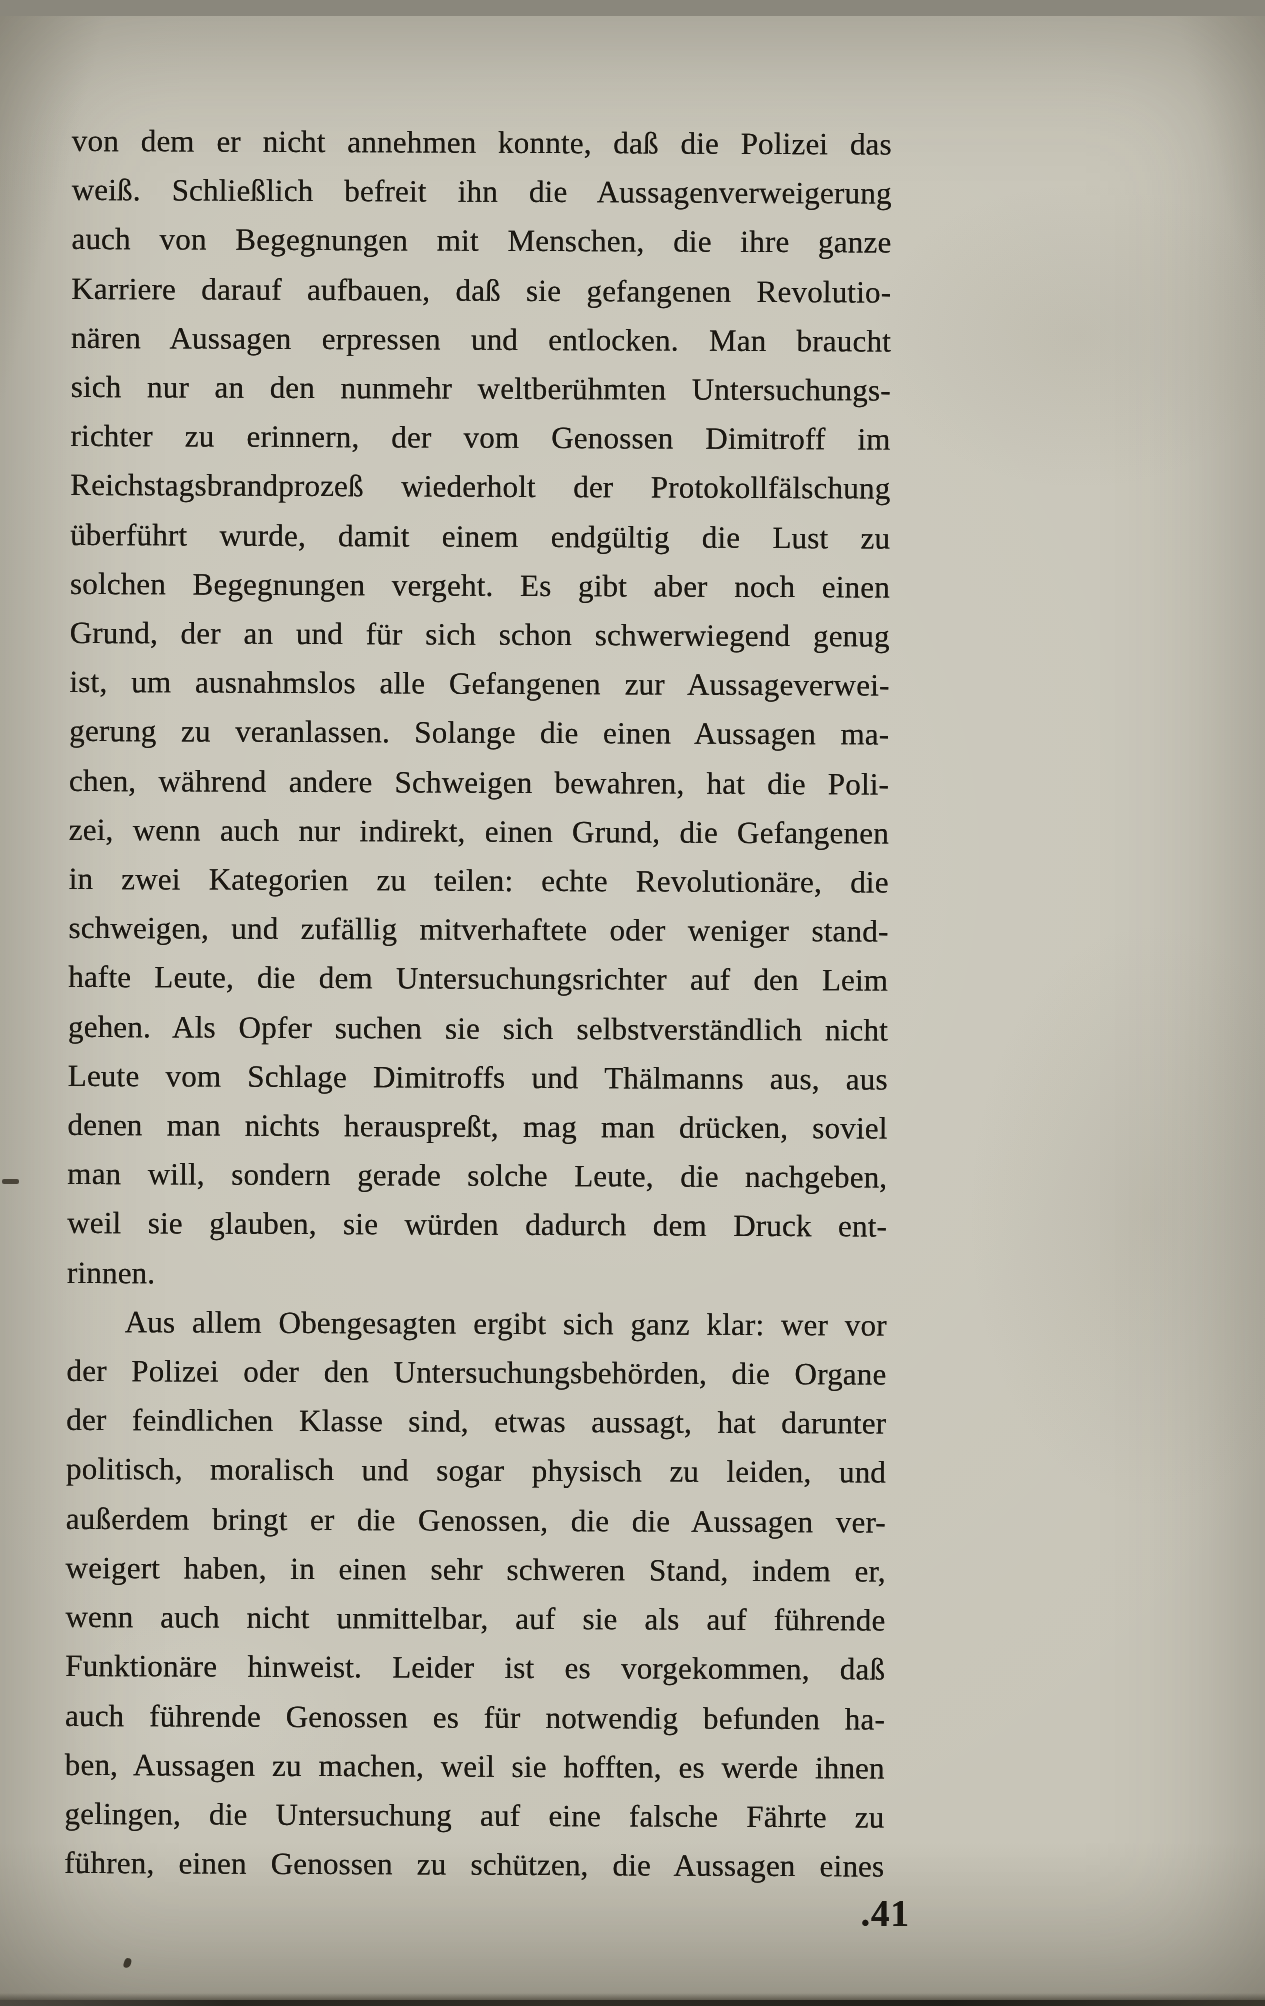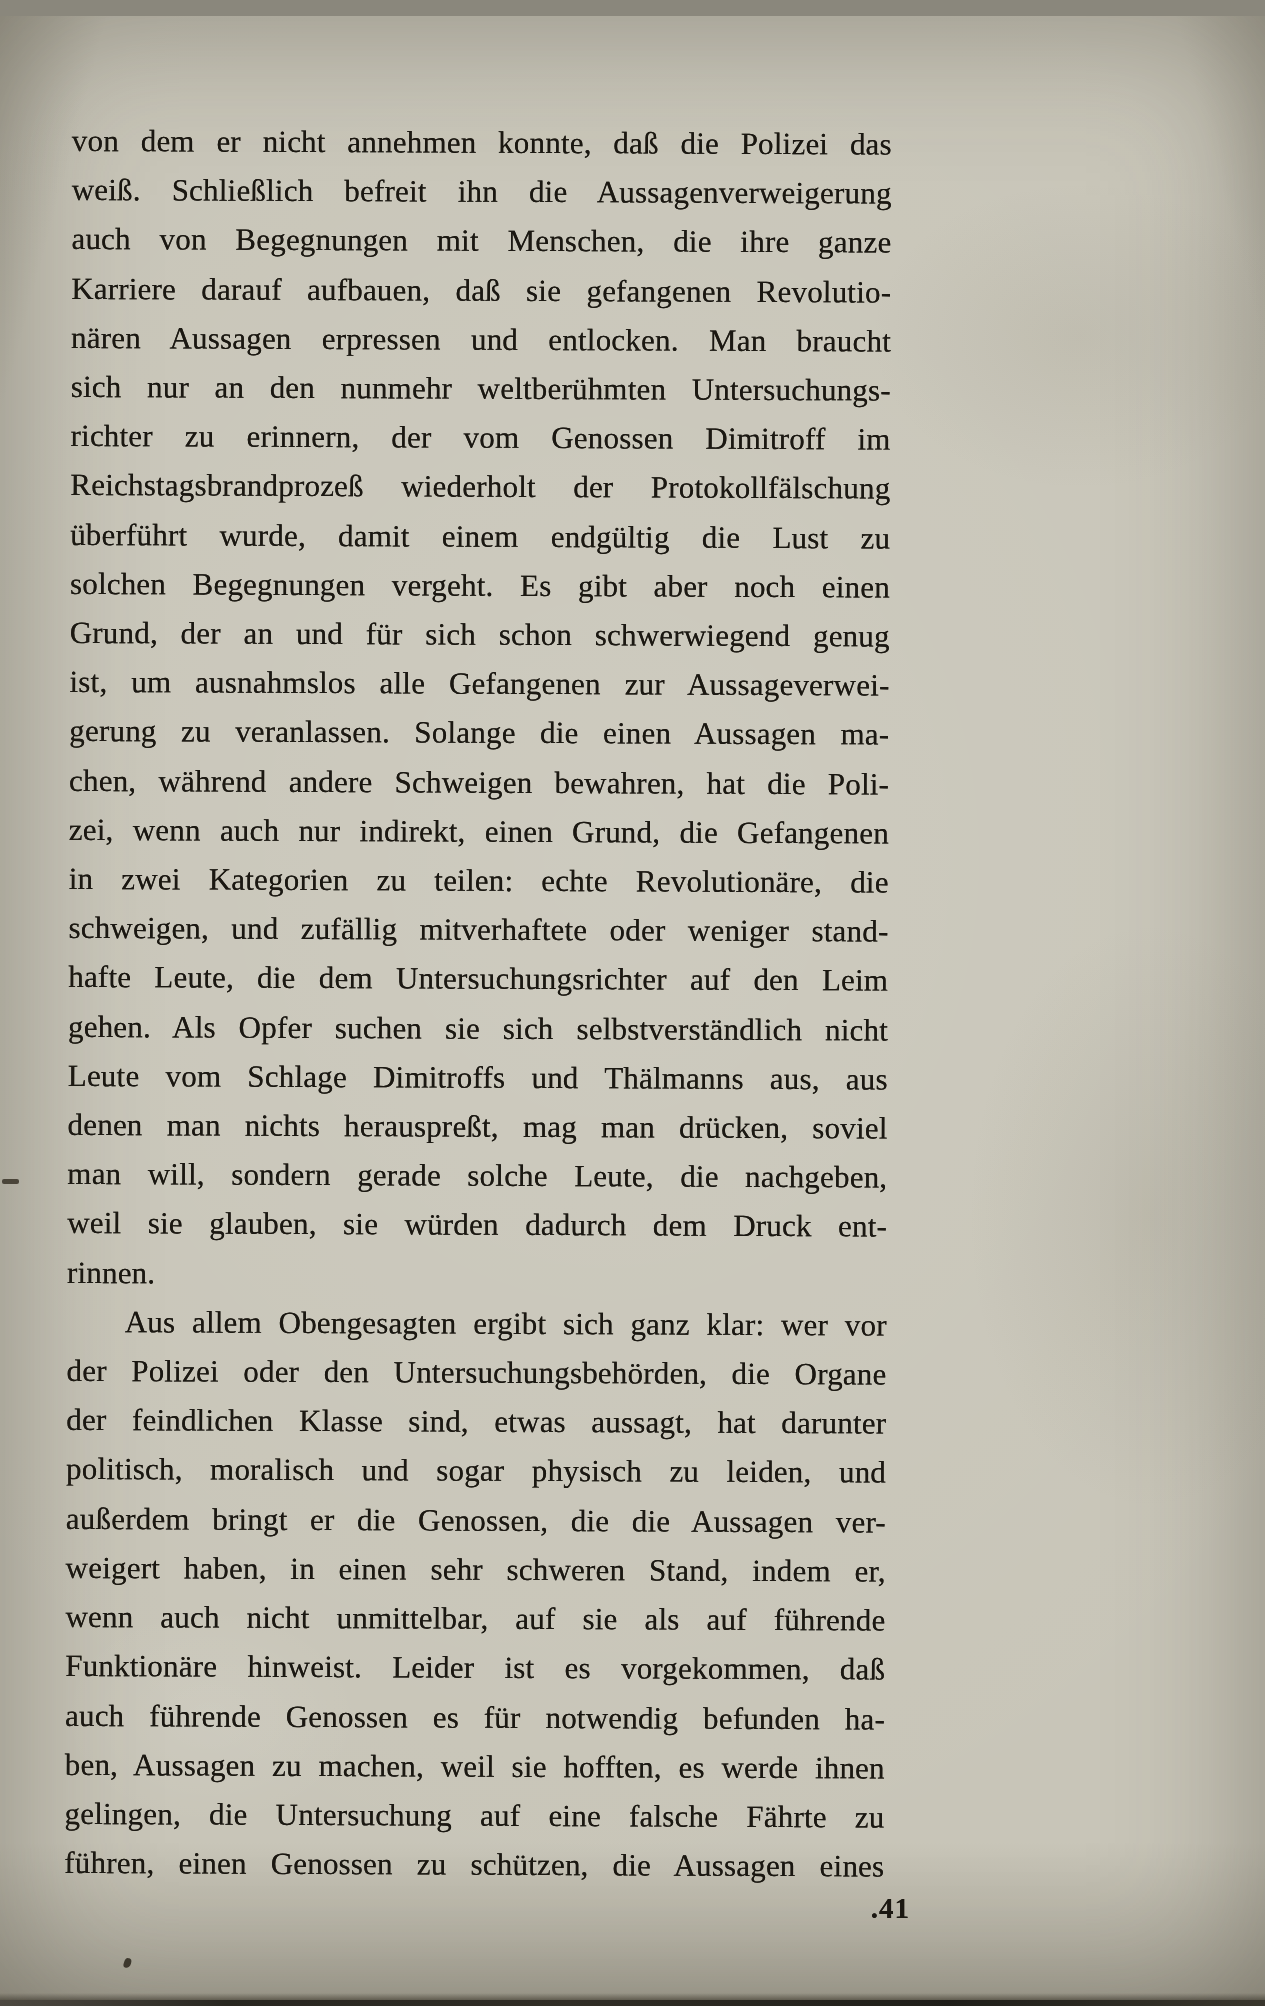--- a/index.html
+++ b/index.html
@@ -51,21 +51,21 @@
     white-space: normal;
   }
   .line.no-justify { text-align-last: left; }
   .line.indent { text-indent: 58px; }
   .page-number {
     position: absolute;
     left: 72px;
     top: 1876px;
     width: 838px;
     text-align: right;
-    font-size: 29px;
+    font-size: 37px;
     font-weight: bold;
     letter-spacing: 1px;
     text-shadow: 0 0 0.6px rgba(20,16,10,0.85);
   }
   .artifact-dash {
     position: absolute;
     left: 2px;
     top: 1163px;
     width: 17px;
     height: 5px;

